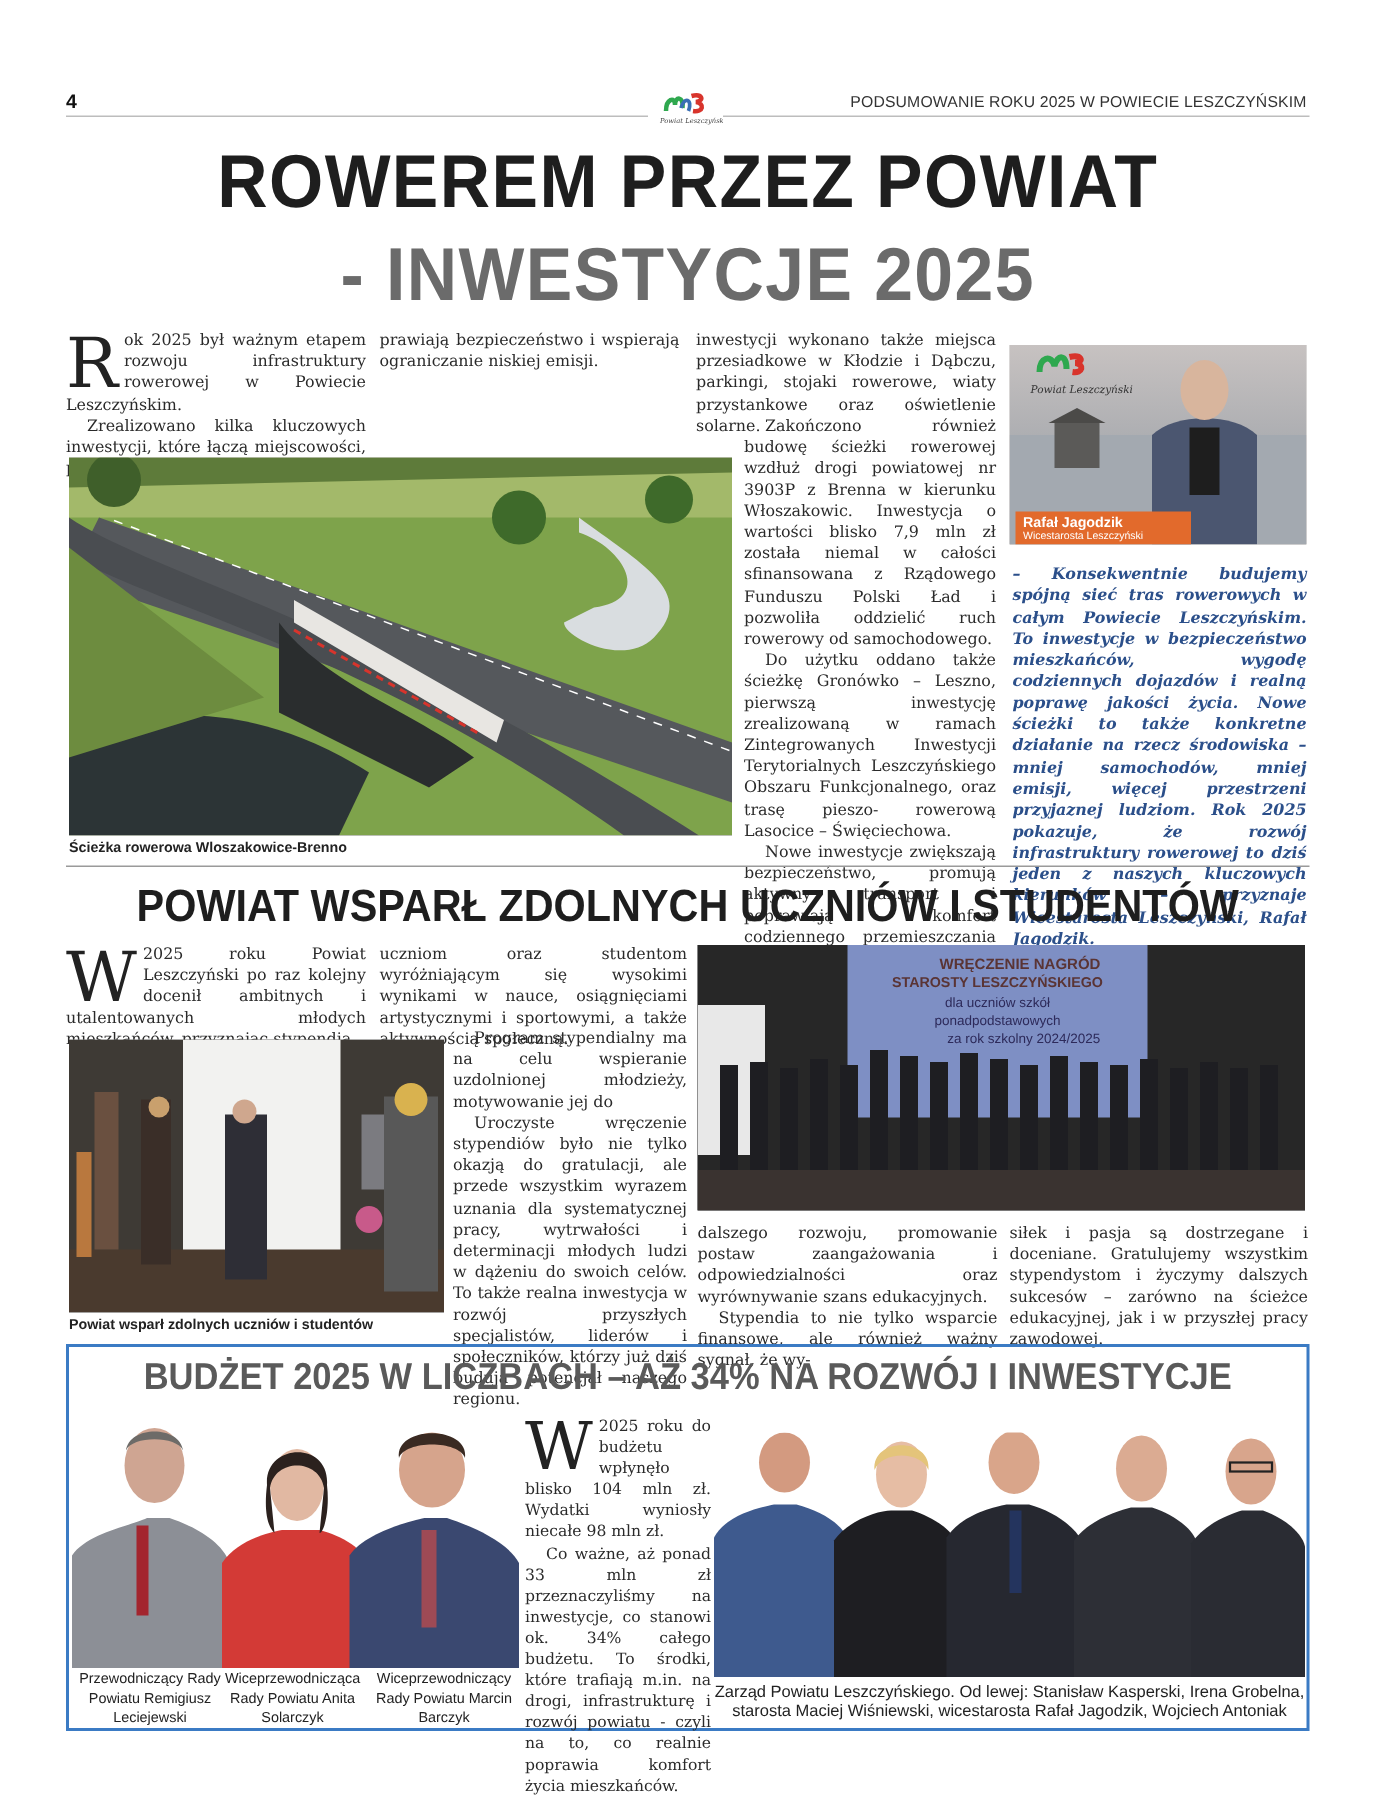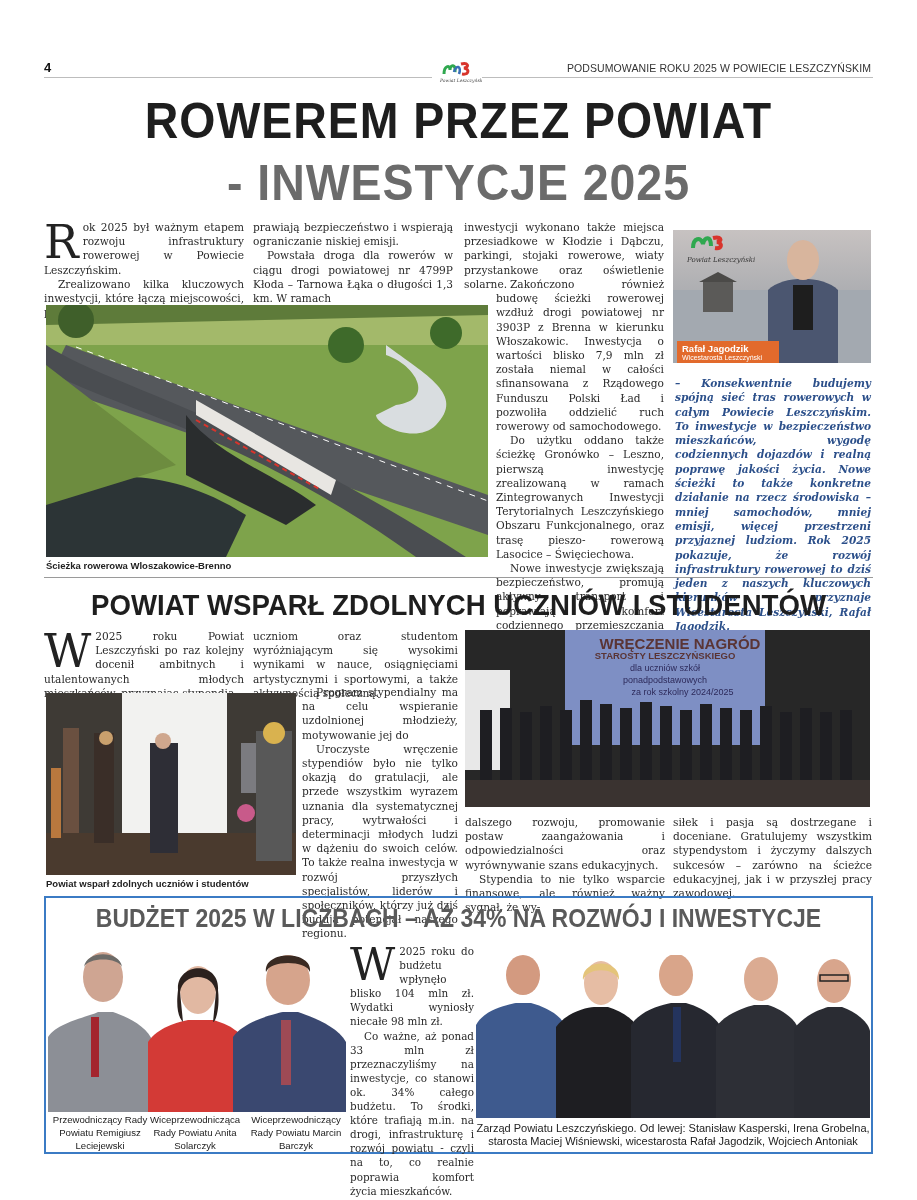--- a/index.html
+++ b/index.html
@@ -53,21 +53,20 @@
 <h1 class="abs title2">- INWESTYCJE 2025</h1>
 
 <div class="abs col" style="left:44px; top:220px; width:200px;">
   <span class="dropcap">R</span>
   <p class="noind">ok 2025 był ważnym etapem rozwoju infrastruktury rowerowej w Powiecie Leszczyńskim.</p>
   <p>Zrealizowano kilka kluczowych inwestycji, które łączą miejscowości, po-</p>
 </div>
 
 <div class="abs col" style="left:253px; top:220px; width:200px;">
   <p class="noind">prawiają bezpieczeństwo i wspierają ograniczanie niskiej emisji.</p>
-  <p>Powstała droga dla rowerów w ciągu drogi powiatowej nr 4799P Kłoda – Tarnowa Łąka o długości 1,3 km. W ramach</p>
 </div>
 
 <div class="abs photo" style="left:46px; top:305px; width:442px; height:252px;">
   <svg width="442" height="252" viewBox="0 0 442 252">
     <rect width="442" height="252" fill="#7ea34b"></rect>
     <rect width="442" height="40" fill="#a3b96a"></rect>
     <path d="M0 0 L442 0 L442 10 L0 20 Z" fill="#5e7b3a"></path>
     <circle cx="300" cy="40" r="18" fill="#3e6a2a"></circle>
     <circle cx="400" cy="28" r="16" fill="#3e6a2a"></circle>
     <circle cx="30" cy="15" r="18" fill="#3f5f2a"></circle>
@@ -105,21 +104,21 @@
     <rect x="0" y="60" width="198" height="73" fill="#a3a9b0"></rect>
     <rect x="30" y="52" width="30" height="30" fill="#5b5a58"></rect>
     <polygon points="26,52 45,42 64,52" fill="#4b4a48"></polygon>
     <path d="M95 133 L95 60 C110 45, 150 45, 165 60 L165 133 Z" fill="#4b5670"></path>
     <path d="M120 55 L140 55 L140 100 L120 100 Z" fill="#1e1e1e"></path>
     <ellipse cx="130" cy="30" rx="16" ry="20" fill="#d8b59d"></ellipse>
     <path d="M20 18 C20 8, 28 6, 30 14 C32 6, 38 6, 38 16" stroke="#2fa84f" stroke-width="4" fill="none"></path>
     <path d="M40 8 C48 6, 50 11, 44 12 C50 13, 49 19, 42 18" stroke="#d8342c" stroke-width="4" fill="none"></path>
     <text x="14" y="32" font-size="7" fill="#333" font-family="DejaVu Serif, serif" font-style="italic">Powiat Leszczyński</text>
   </svg>
-  <div class="abs" style="left:4px; bottom:0; width:102px; height:22px; background:#e26a2c; padding:2px 5px;">
+  <div class="abs" style="left:4px; bottom:0; width:117px; height:22px; background:#e26a2c; padding:2px 5px;">
     <div style="font-family:'Liberation Sans',sans-serif; font-weight:bold; font-size:9.5px; color:#fff; line-height:11px;">Rafał Jagodzik</div>
     <div style="font-family:'Liberation Sans',sans-serif; font-size:7px; color:#fff; line-height:8px;">Wicestarosta Leszczyński</div>
   </div>
 </div>
 
 <div class="abs quote" style="left:675px; top:376px; width:196px;">– Konsekwentnie budujemy spójną sieć tras rowerowych w całym Powiecie Leszczyńskim. To inwestycje w bezpieczeństwo mieszkańców, wygodę codziennych dojazdów i realną poprawę jakości życia. Nowe ścieżki to także konkretne działanie na rzecz środowiska – mniej samochodów, mniej emisji, więcej przestrzeni przyjaznej ludziom. Rok 2025 pokazuje, że rozwój infrastruktury rowerowej to dziś jeden z naszych kluczowych kierunków – przyznaje Wicestarosta Leszczyński, Rafał Jagodzik.</div>
 
 <div class="abs rule" style="left:44px; top:577px; width:829px;"></div>
 
 <h2 class="abs h2" style="left:44px; top:586px; width:829px; font-size:30px; line-height:38px; transform:scaleX(0.92);">POWIAT WSPARŁ ZDOLNYCH UCZNIÓW I STUDENTÓW</h2>
@@ -178,21 +177,21 @@
       <rect x="255" y="78" width="12" height="72"></rect>
         <rect x="275" y="80" width="12" height="70"></rect>
       <rect x="295" y="76" width="12" height="74"></rect>
         <rect x="315" y="82" width="12" height="68"></rect>
       <rect x="335" y="78" width="12" height="72"></rect>
         <rect x="355" y="82" width="12" height="68"></rect>
       <rect x="375" y="80" width="12" height="70"></rect>
     </g>
   </svg>
   <div class="abs" style="left:100px; top:8px; width:200px; text-align:center; font-family:'Liberation Sans',sans-serif;">
-    <div style="font-weight:bold; font-size:15px; color:#5a3434; line-height:12px;padding-left:30px;">WRĘCZENIE NAGRÓD</div>
+    <div style="font-weight:bold; font-size:10px; color:#5a3434; line-height:12px;padding-left:30px;">WRĘCZENIE NAGRÓD</div>
     <div style="font-weight:bold; font-size:9.5px; color:#5a3434; line-height:12px;">STAROSTY LESZCZYŃSKIEGO</div>
     <div style="font-size:9px; color:#2d2a5a; line-height:12px;">dla uczniów szkół</div>
     <div style="font-size:9px; color:#2d2a5a; line-height:12px;">ponadpodstawowych</div>
     <div style="font-size:9px; color:#2d2a5a; line-height:12px;padding-left:35px;">za rok szkolny 2024/2025</div>
   </div>
 </div>
 
 <div class="abs col" style="left:465px; top:815px; width:200px;">
   <p class="noind">dalszego rozwoju, promowanie postaw zaangażowania i odpowiedzialności oraz wyrównywanie szans edukacyjnych.</p>
   <p>Stypendia to nie tylko wsparcie finansowe, ale również ważny sygnał, że wy-</p>

